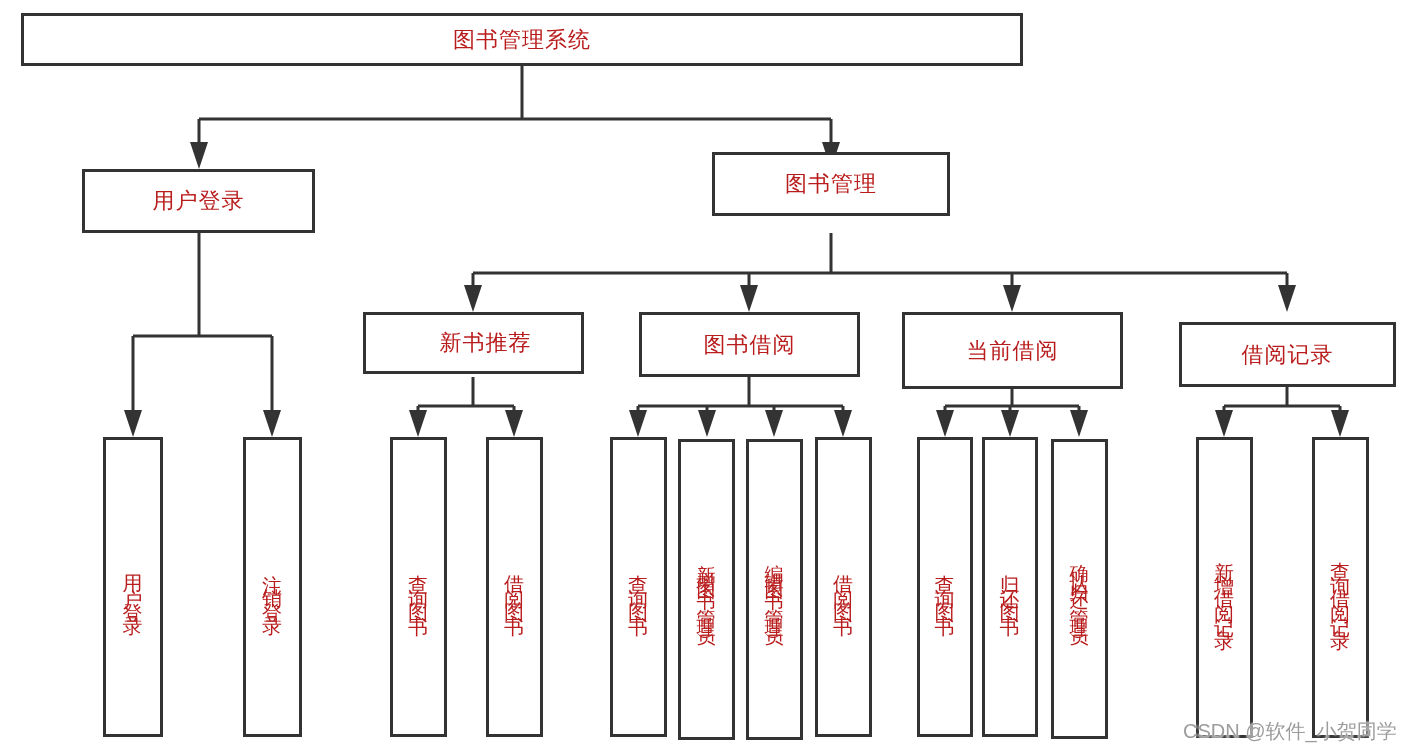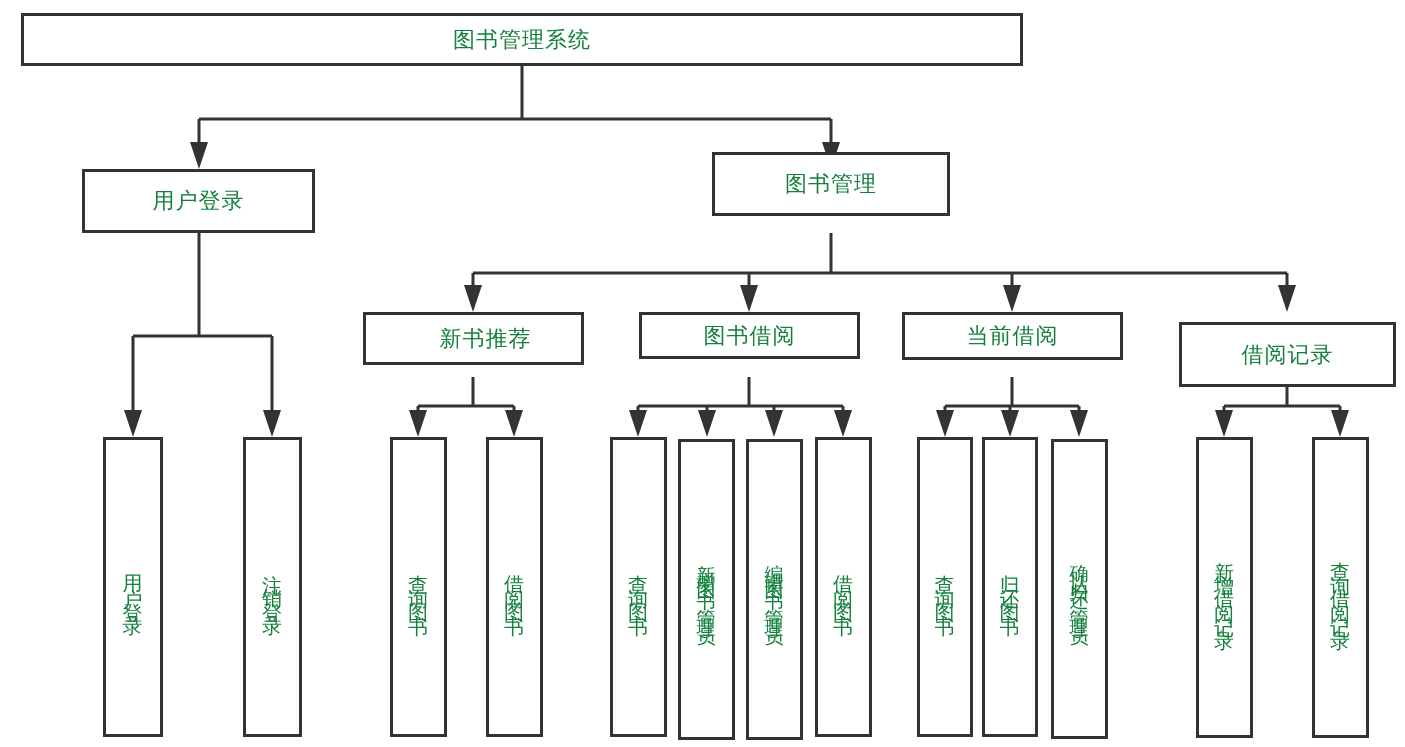--- a/index.html
+++ b/index.html
@@ -10,21 +10,21 @@
     font-family:"Liberation Sans",sans-serif;
     overflow:hidden;
   }
   .connectors{position:absolute;left:0;top:0;width:1405px;height:747px;}
   .node{
     position:absolute;
     box-sizing:border-box;
     border:3px solid #333333;
     background:#ffffff;
     display:flex;align-items:center;justify-content:center;
-    color:#15803d;
+    color:#b91c1c;
   }
   .hbox span{
     font-size:22px;
     letter-spacing:1px;
     white-space:nowrap;
   }
   .vbox span{
     writing-mode:vertical-rl;
     text-orientation:mixed;
     font-size:20px;
@@ -93,27 +93,27 @@
     <span>图书管理系统</span>
   </div>
 
   <div class="node hbox" style="left:82px;top:169px;width:233px;height:64px;">
     <span>用户登录</span>
   </div>
   <div class="node hbox" style="left:712px;top:152px;width:238px;height:64px;">
     <span>图书管理</span>
   </div>
 
-  <div class="node hbox" style="left:363px;top:312px;width:221px;height:53px;padding-left:24px;">
+  <div class="node hbox" style="left:363px;top:312px;width:221px;height:62px;padding-left:24px;">
     <span>新书推荐</span>
   </div>
-  <div class="node hbox" style="left:639px;top:312px;width:221px;height:47px;">
+  <div class="node hbox" style="left:639px;top:312px;width:221px;height:65px;">
     <span>图书借阅</span>
   </div>
-  <div class="node hbox" style="left:902px;top:312px;width:221px;height:48px;">
+  <div class="node hbox" style="left:902px;top:312px;width:221px;height:77px;">
     <span>当前借阅</span>
   </div>
   <div class="node hbox" style="left:1179px;top:312px;width:217px;height:65px;margin-top:10px;">
     <span>借阅记录</span>
   </div>
 
   <div class="node vbox" style="left:103px;top:437px;width:60px;height:300px;">
     <span>用户登录</span>
   </div>
   <div class="node vbox" style="left:243px;top:437px;width:59px;height:300px;">
@@ -150,14 +150,15 @@
     <span>确认归还（管理员）</span>
   </div>
 
   <div class="node vbox" style="left:1196px;top:437px;width:57px;height:301px;">
     <span>新增借阅记录</span>
   </div>
   <div class="node vbox" style="left:1312px;top:437px;width:57px;height:301px;">
     <span>查询借阅记录</span>
   </div>
 
+  <div class="watermark">CSDN @软件_小贺同学</div>
 
 </div>
 
 </body></html>

